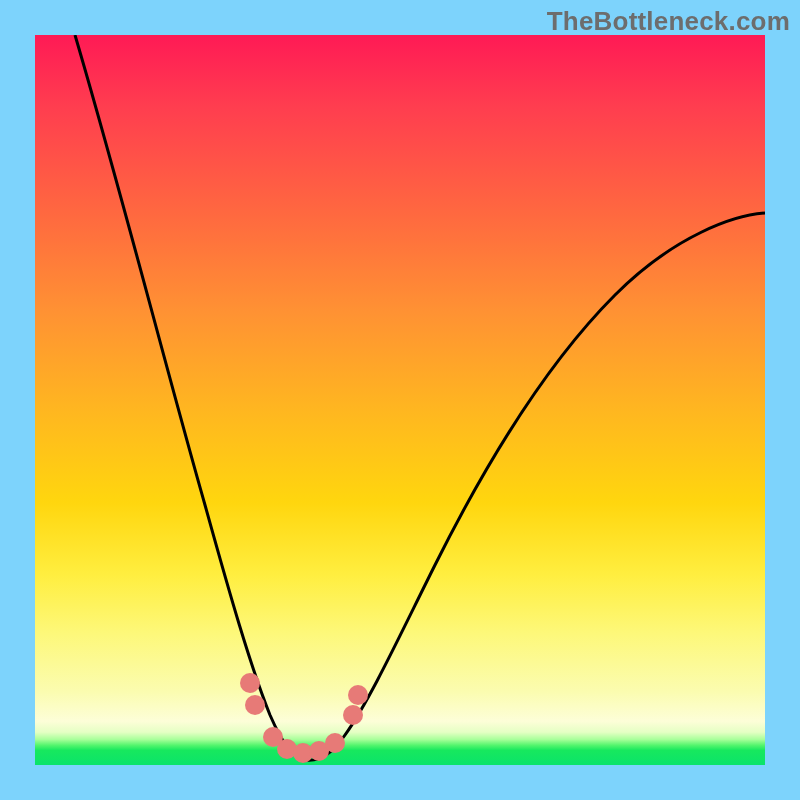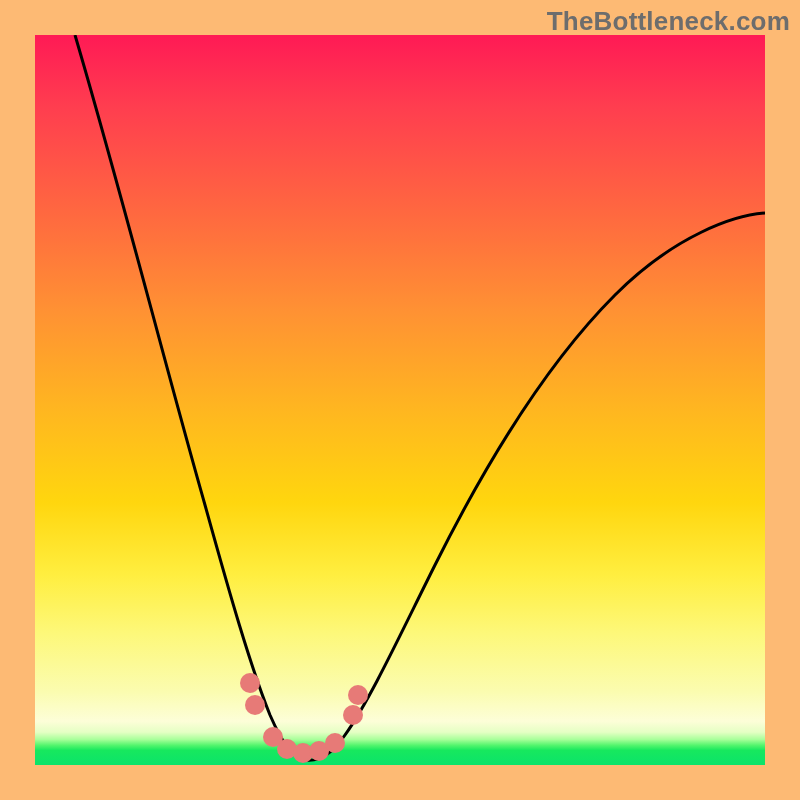--- a/index.html
+++ b/index.html
@@ -8,21 +8,21 @@
     width: 800px;
     height: 800px;
     background: #000;
     font-family: Arial, Helvetica, sans-serif;
     overflow: hidden;
   }
   .frame {
     position: absolute;
     left: 0; top: 0;
     width: 800px; height: 800px;
-    background: #fdba74;
+    background: #7dd3fc;
     text-align: center;
   }
   .plot-area {
     position: absolute;
     left: 35px;
     top: 35px;
     width: 730px;
     height: 730px;
     
     background: linear-gradient(

